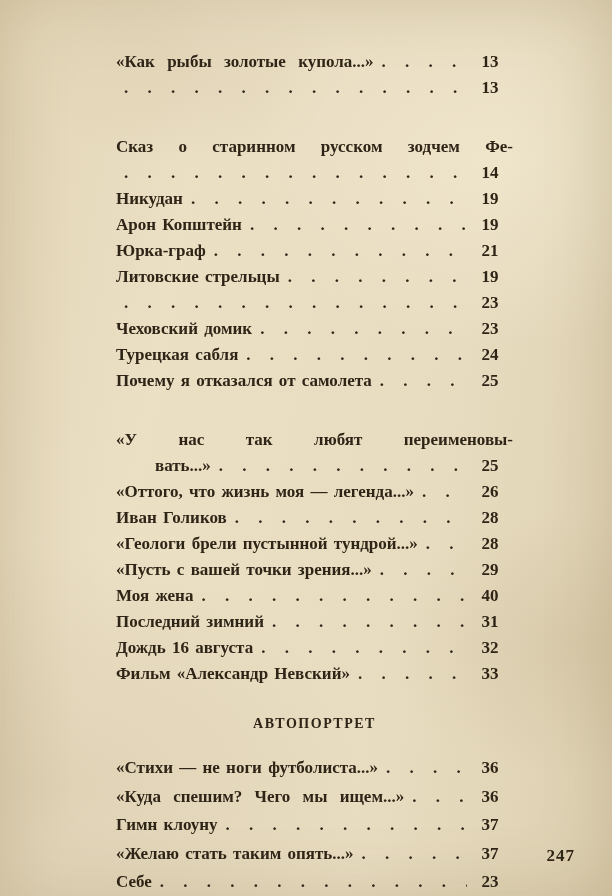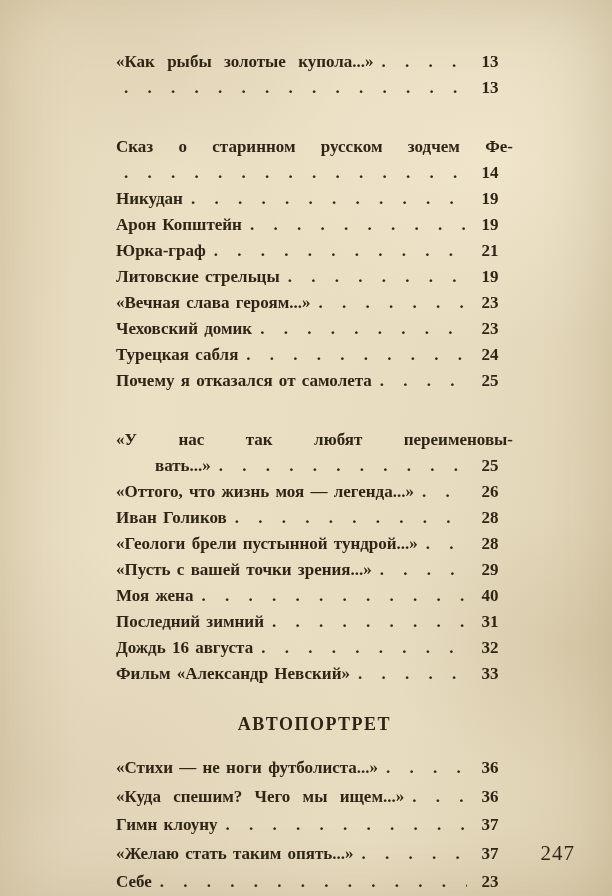--- a/index.html
+++ b/index.html
@@ -64,38 +64,38 @@
     word-spacing: 15px;
     padding-left: 8px;
     min-width: 0;
   }
   .pagenum {
     flex: 0 0 auto;
     width: 46px;
     text-align: center;
   }
   .section-heading {
-    font-size: 18px;
+    font-size: 14px;
     font-weight: 700;
     letter-spacing: 1.5px;
     text-align: center;
     line-height: 26px;
     margin-top: 24px;
   }
   .toc-list.part2 { margin-top: 17px; }
   .toc-list.part2 .toc-row {
     line-height: 28.5px;
     height: 28.5px;
   }
   .folio {
     position: absolute;
     right: 37px;
     bottom: 30px;
-    font-size: 21px;
-    font-weight: 400;
+    font-size: 17px;
+    font-weight: 700;
     letter-spacing: 1px;
     color: var(--ink);
   }
 </style>
 </head>
 <body>
 
 <div class="page">
   <main class="toc">
     <div id="toc-part1" class="toc-list">
@@ -127,21 +127,20 @@
           <span class="toc-title">Юрка-граф</span>
           <span class="leader">. . . . . . . . . . . . . . . . . . . . . . . . . . . . . .</span>
           <span class="pagenum">21</span>
         </div>
         <div class="toc-row">
           <span class="toc-title">Литовские стрельцы</span>
           <span class="leader">. . . . . . . . . . . . . . . . . . . . . . . . . . . . . .</span>
           <span class="pagenum">19</span>
         </div>
         <div class="toc-row">
-          <span class="toc-title">«Вечная слава героям...»</span>
           <span class="leader">. . . . . . . . . . . . . . . . . . . . . . . . . . . . . .</span>
           <span class="pagenum">23</span>
         </div>
         <div class="toc-row">
           <span class="toc-title">Чеховский домик</span>
           <span class="leader">. . . . . . . . . . . . . . . . . . . . . . . . . . . . . .</span>
           <span class="pagenum">23</span>
         </div>
         <div class="toc-row">
           <span class="toc-title">Турецкая сабля</span>

